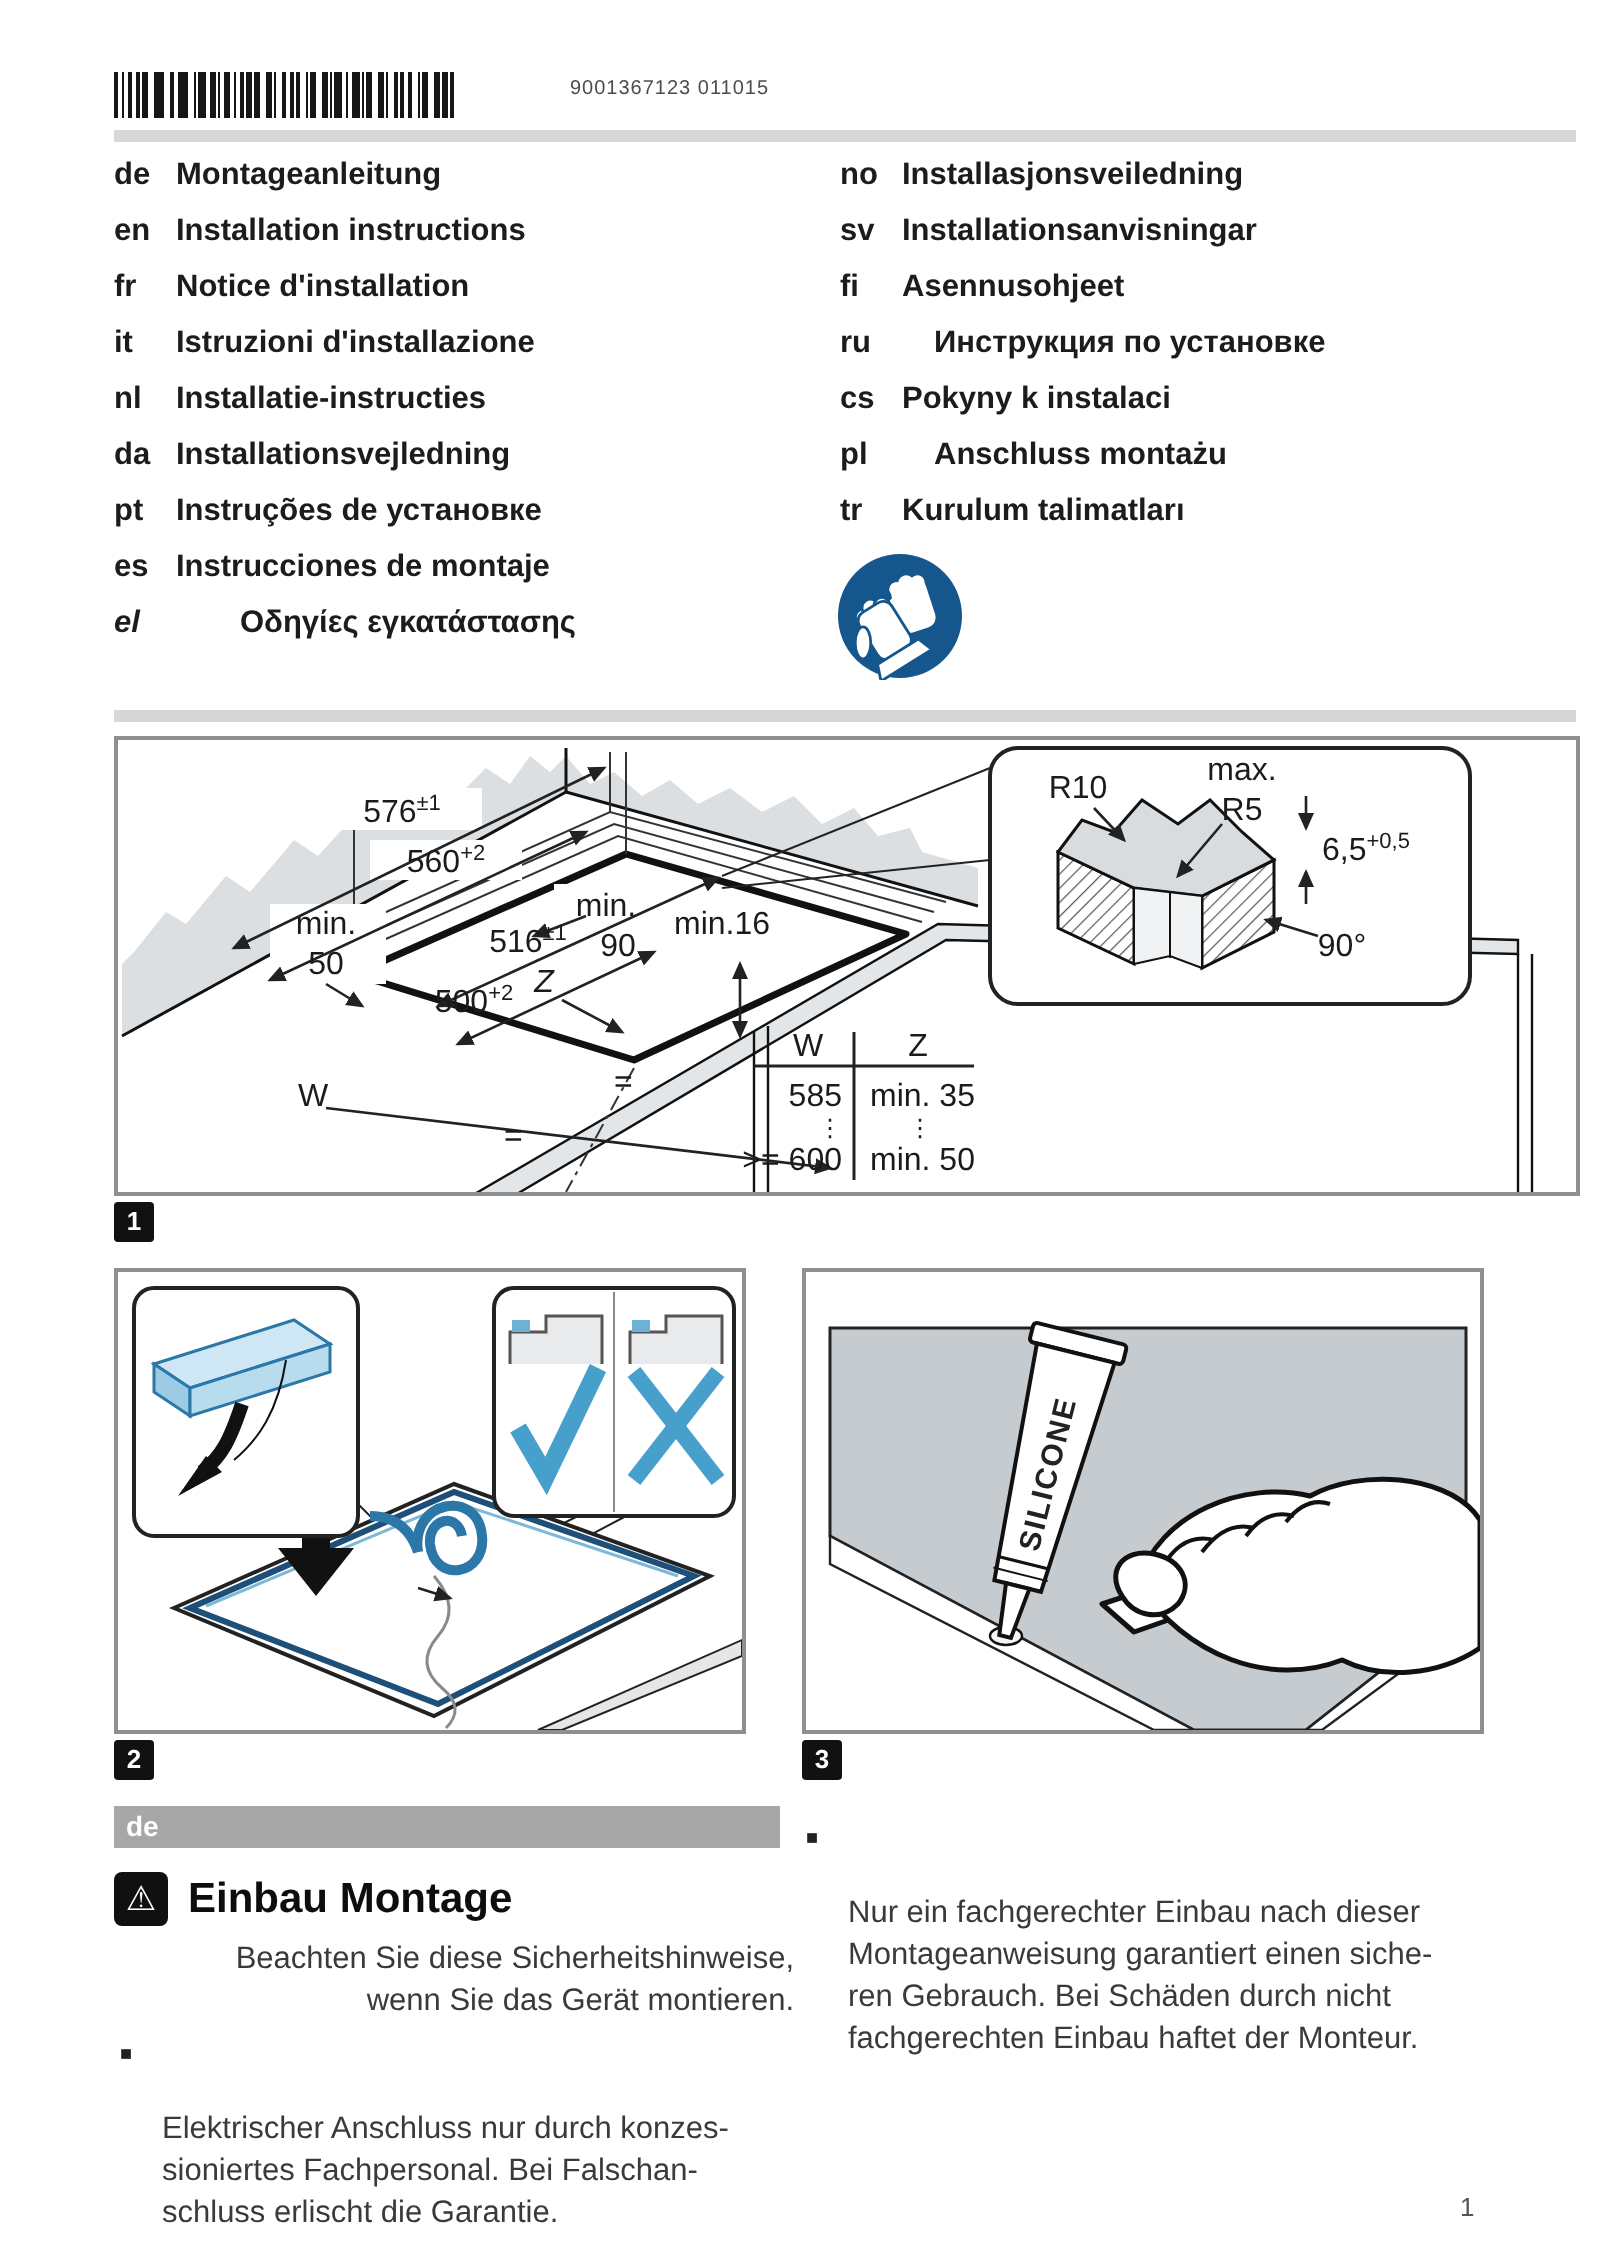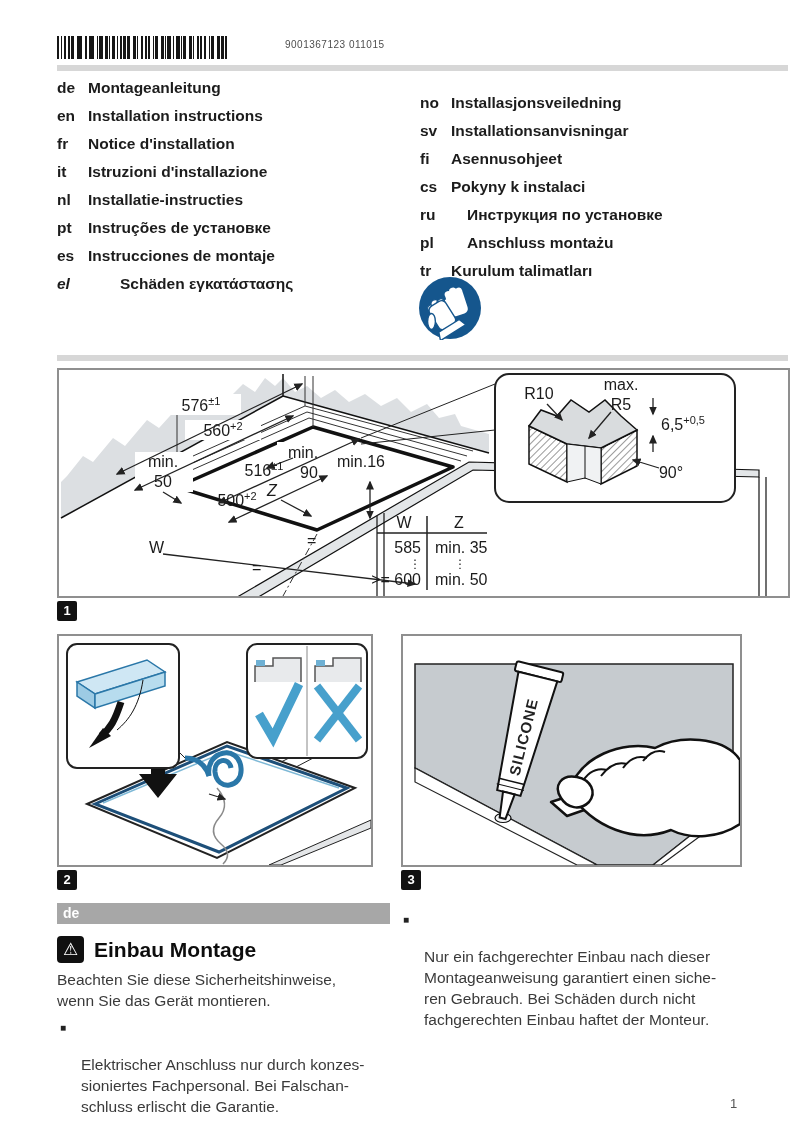--- a/index.html
+++ b/index.html
@@ -50,30 +50,31 @@
   <div class="abs barcode"></div>
   <div class="abs barcode-number">9001367123 011015</div>
   <div class="abs divider" style="top:65px"></div>
 
   <div class="abs lang-col" style="left:57px;top:74px;">
     <div class="row"><span class="lc">de</span><span>Montageanleitung</span></div>
     <div class="row"><span class="lc">en</span><span>Installation instructions</span></div>
     <div class="row"><span class="lc">fr</span><span>Notice d'installation</span></div>
     <div class="row"><span class="lc">it</span><span>Istruzioni d'installazione</span></div>
     <div class="row"><span class="lc">nl</span><span>Installatie-instructies</span></div>
+    <div class="row"><span class="lc">da</span><span>Installationsvejledning</span></div>
     <div class="row"><span class="lc">pt</span><span>Instruções de установке</span></div>
     <div class="row"><span class="lc">es</span><span>Instrucciones de montaje</span></div>
-    <div class="row wide-l"><span class="lc">el</span><span>Schäden εγκατάστασης</span></div>
-  </div>
-  <div class="abs lang-col" style="left:420px;top:89px;">
+    <div class="row wide-l"><span class="lc">el</span><span>Οδηγίες εγκατάστασης</span></div>
+  </div>
+  <div class="abs lang-col" style="left:420px;top:74px;">
     <div class="row"><span class="lc">no</span><span>Installasjonsveiledning</span></div>
     <div class="row"><span class="lc">sv</span><span>Installationsanvisningar</span></div>
     <div class="row"><span class="lc">fi</span><span>Asennusohjeet</span></div>
+    <div class="row wide-r"><span class="lc">ru</span><span>Инструкция по установке</span></div>
     <div class="row"><span class="lc">cs</span><span>Pokyny k instalaci</span></div>
-    <div class="row wide-r"><span class="lc">ru</span><span>Инструкция по установке</span></div>
     <div class="row wide-r"><span class="lc">pl</span><span>Anschluss montażu</span></div>
     <div class="row"><span class="lc">tr</span><span>Kurulum talimatları</span></div>
   </div>
 
   <div class="abs" style="left:418px;top:276px;">
     <svg width="64" height="64" viewBox="0 0 64 64">
       <circle cx="32" cy="32" r="31" fill="#15568d"></circle>
       <g transform="rotate(-18 40 26)" fill="#fff">
         <circle cx="33" cy="16" r="3.6"></circle>
           <circle cx="38.5" cy="14.5" r="3.9"></circle>
@@ -294,21 +295,21 @@
       </g>
     </svg>
   </div>
   <div class="abs badge" style="left:401px;top:870px;">3</div>
 
   <div class="abs de-bar">de</div>
   <div class="abs heading-row">
     <div class="warn-icon">⚠</div>
     <div class="heading">Einbau Montage</div>
   </div>
-  <div class="abs bodytext" style="left:57px;top:969px;width:340px;">Beachten Sie diese Sicherheitshinweise,
+  <div class="abs bodytext" style="left:57px;top:969px;width:340px;text-align:right;">Beachten Sie diese Sicherheitshinweise,
 wenn Sie das Gerät montieren.</div>
   <div class="abs bodytext bullet" style="left:57px;top:1012px;width:340px;">
     <span class="marker">■</span>
     <span>Elektrischer Anschluss nur durch konzes-
 sioniertes Fachpersonal. Bei Falschan-
 schluss erlischt die Garantie.</span>
   </div>
 
   <div class="abs bodytext bullet" style="left:400px;top:904px;width:355px;">
     <span class="marker">■</span>

